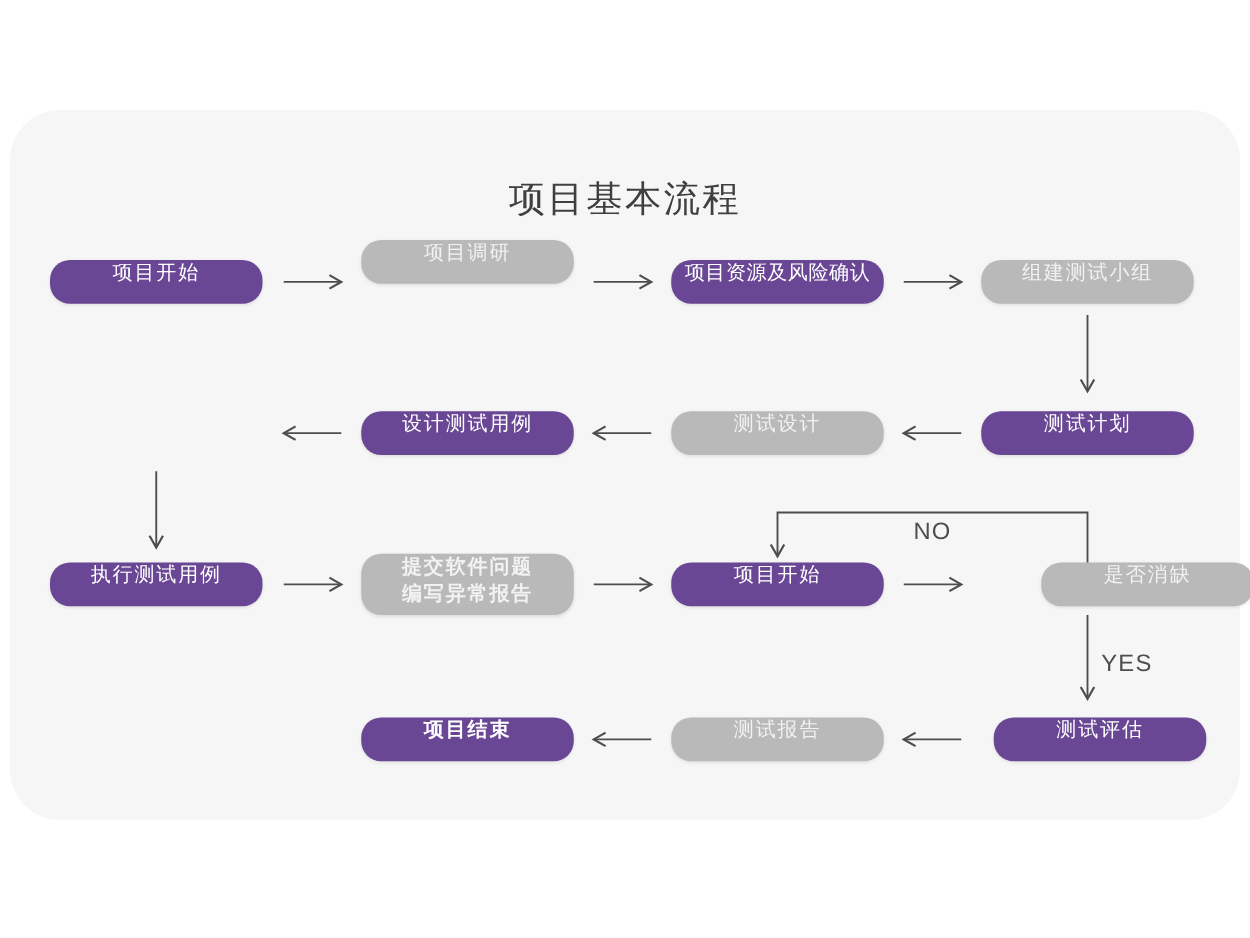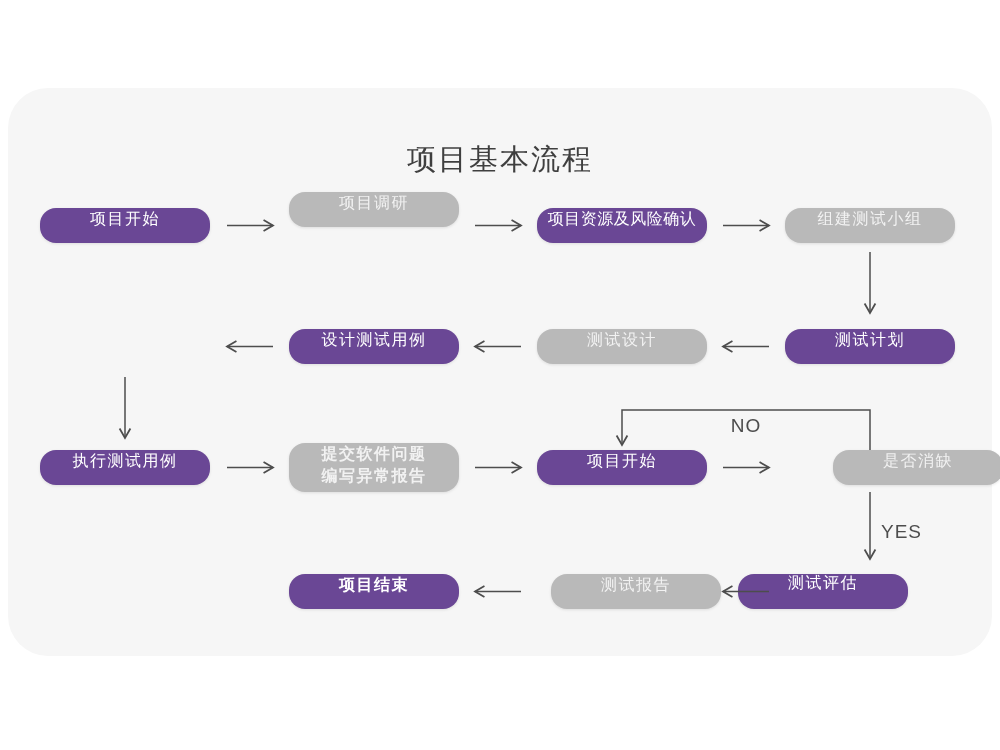--- a/index.html
+++ b/index.html
@@ -88,24 +88,24 @@
   <div class="node purple" style="left:537px;top:450px;">
     <span>项目开始</span>
   </div>
   <div class="node gray" style="left:785px;top:450px;margin-left:48px;">
     <span>是否消缺</span>
   </div>
 
   <div class="node purple" style="left:289px;top:574px;font-weight:bold;">
     <span>项目结束</span>
   </div>
-  <div class="node gray" style="left:537px;top:574px;margin-left:14px;">
+  <div class="node gray" style="left:537px;top:574px;">
     <span>测试报告</span>
   </div>
-  <div class="node purple" style="left:738px;top:574px;font-family:Liberation Mono, monospace;">
+  <div class="node purple" style="left:795px;top:574px;">
     <span>测试评估</span>
   </div>
 
   <div class="edge-label no">NO</div>
   <div class="edge-label yes">YES</div>
 
   <svg class="arrows" width="1000" height="750" viewBox="0 0 1000 750">
     <defs>
       <marker id="head" viewBox="0 0 10 10" refX="8" refY="5" markerWidth="9" markerHeight="9" orient="auto">
         <path d="M1,1 L8,5 L1,9" fill="none" stroke="#4D4D4D" stroke-width="1.3"></path>

